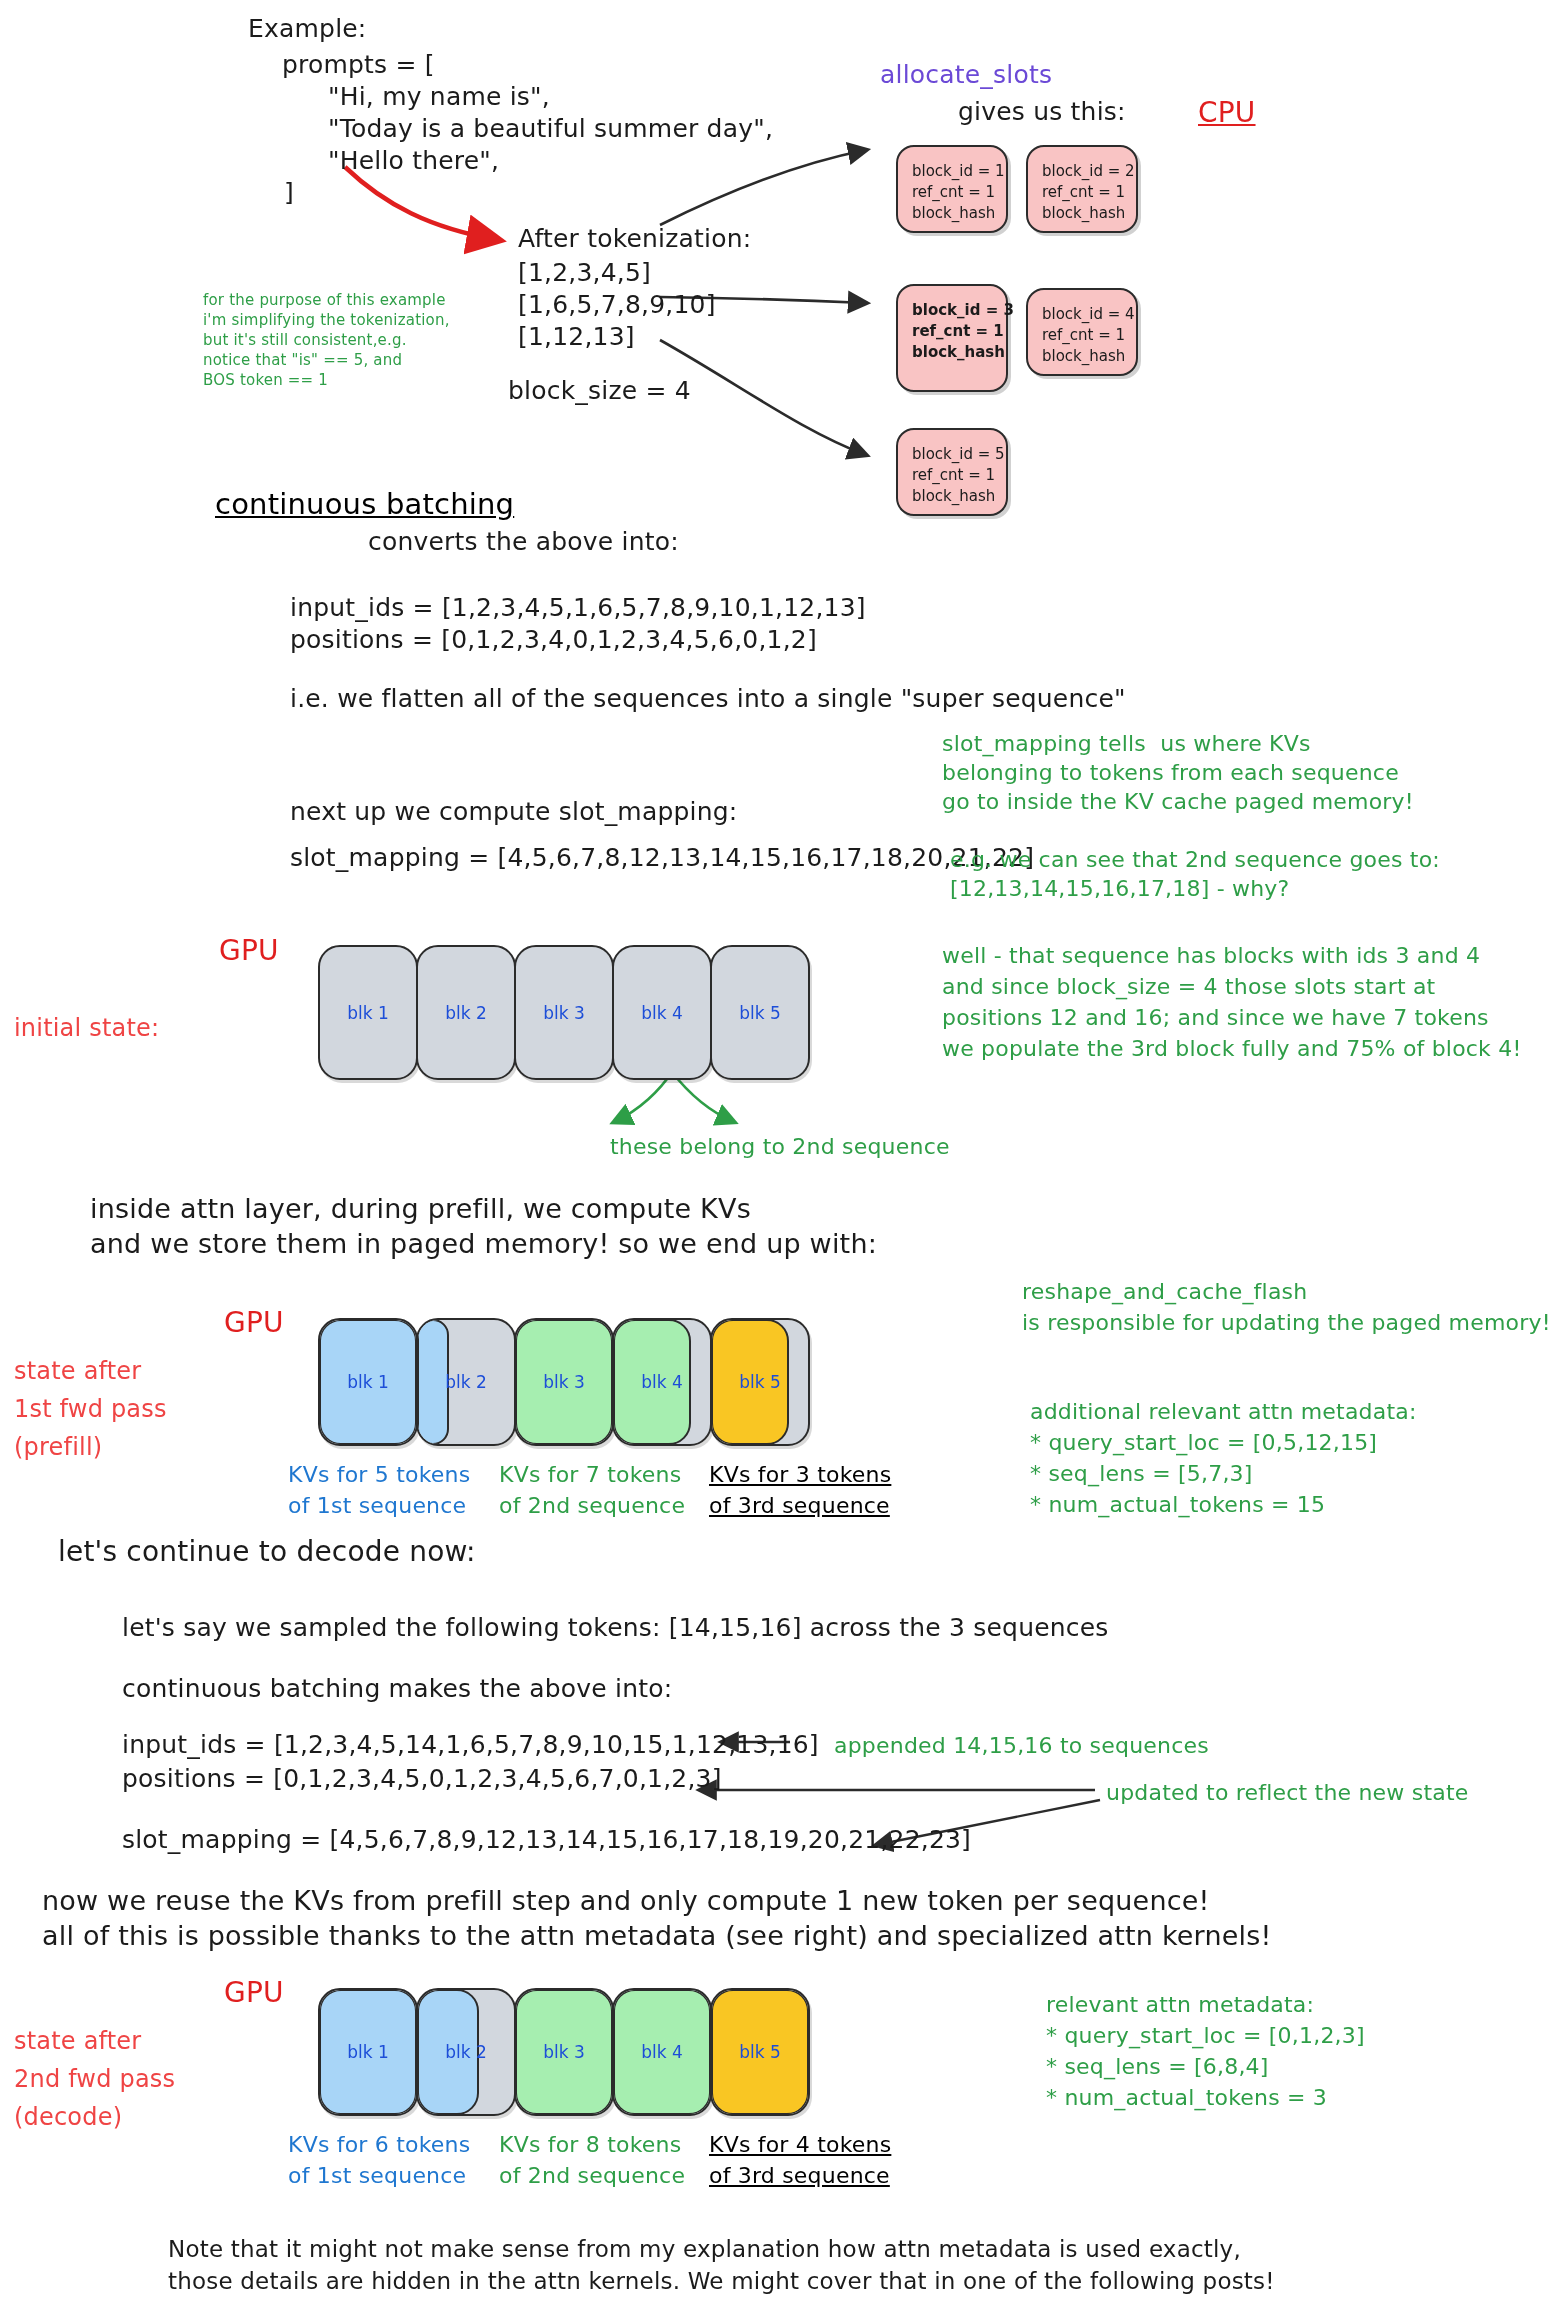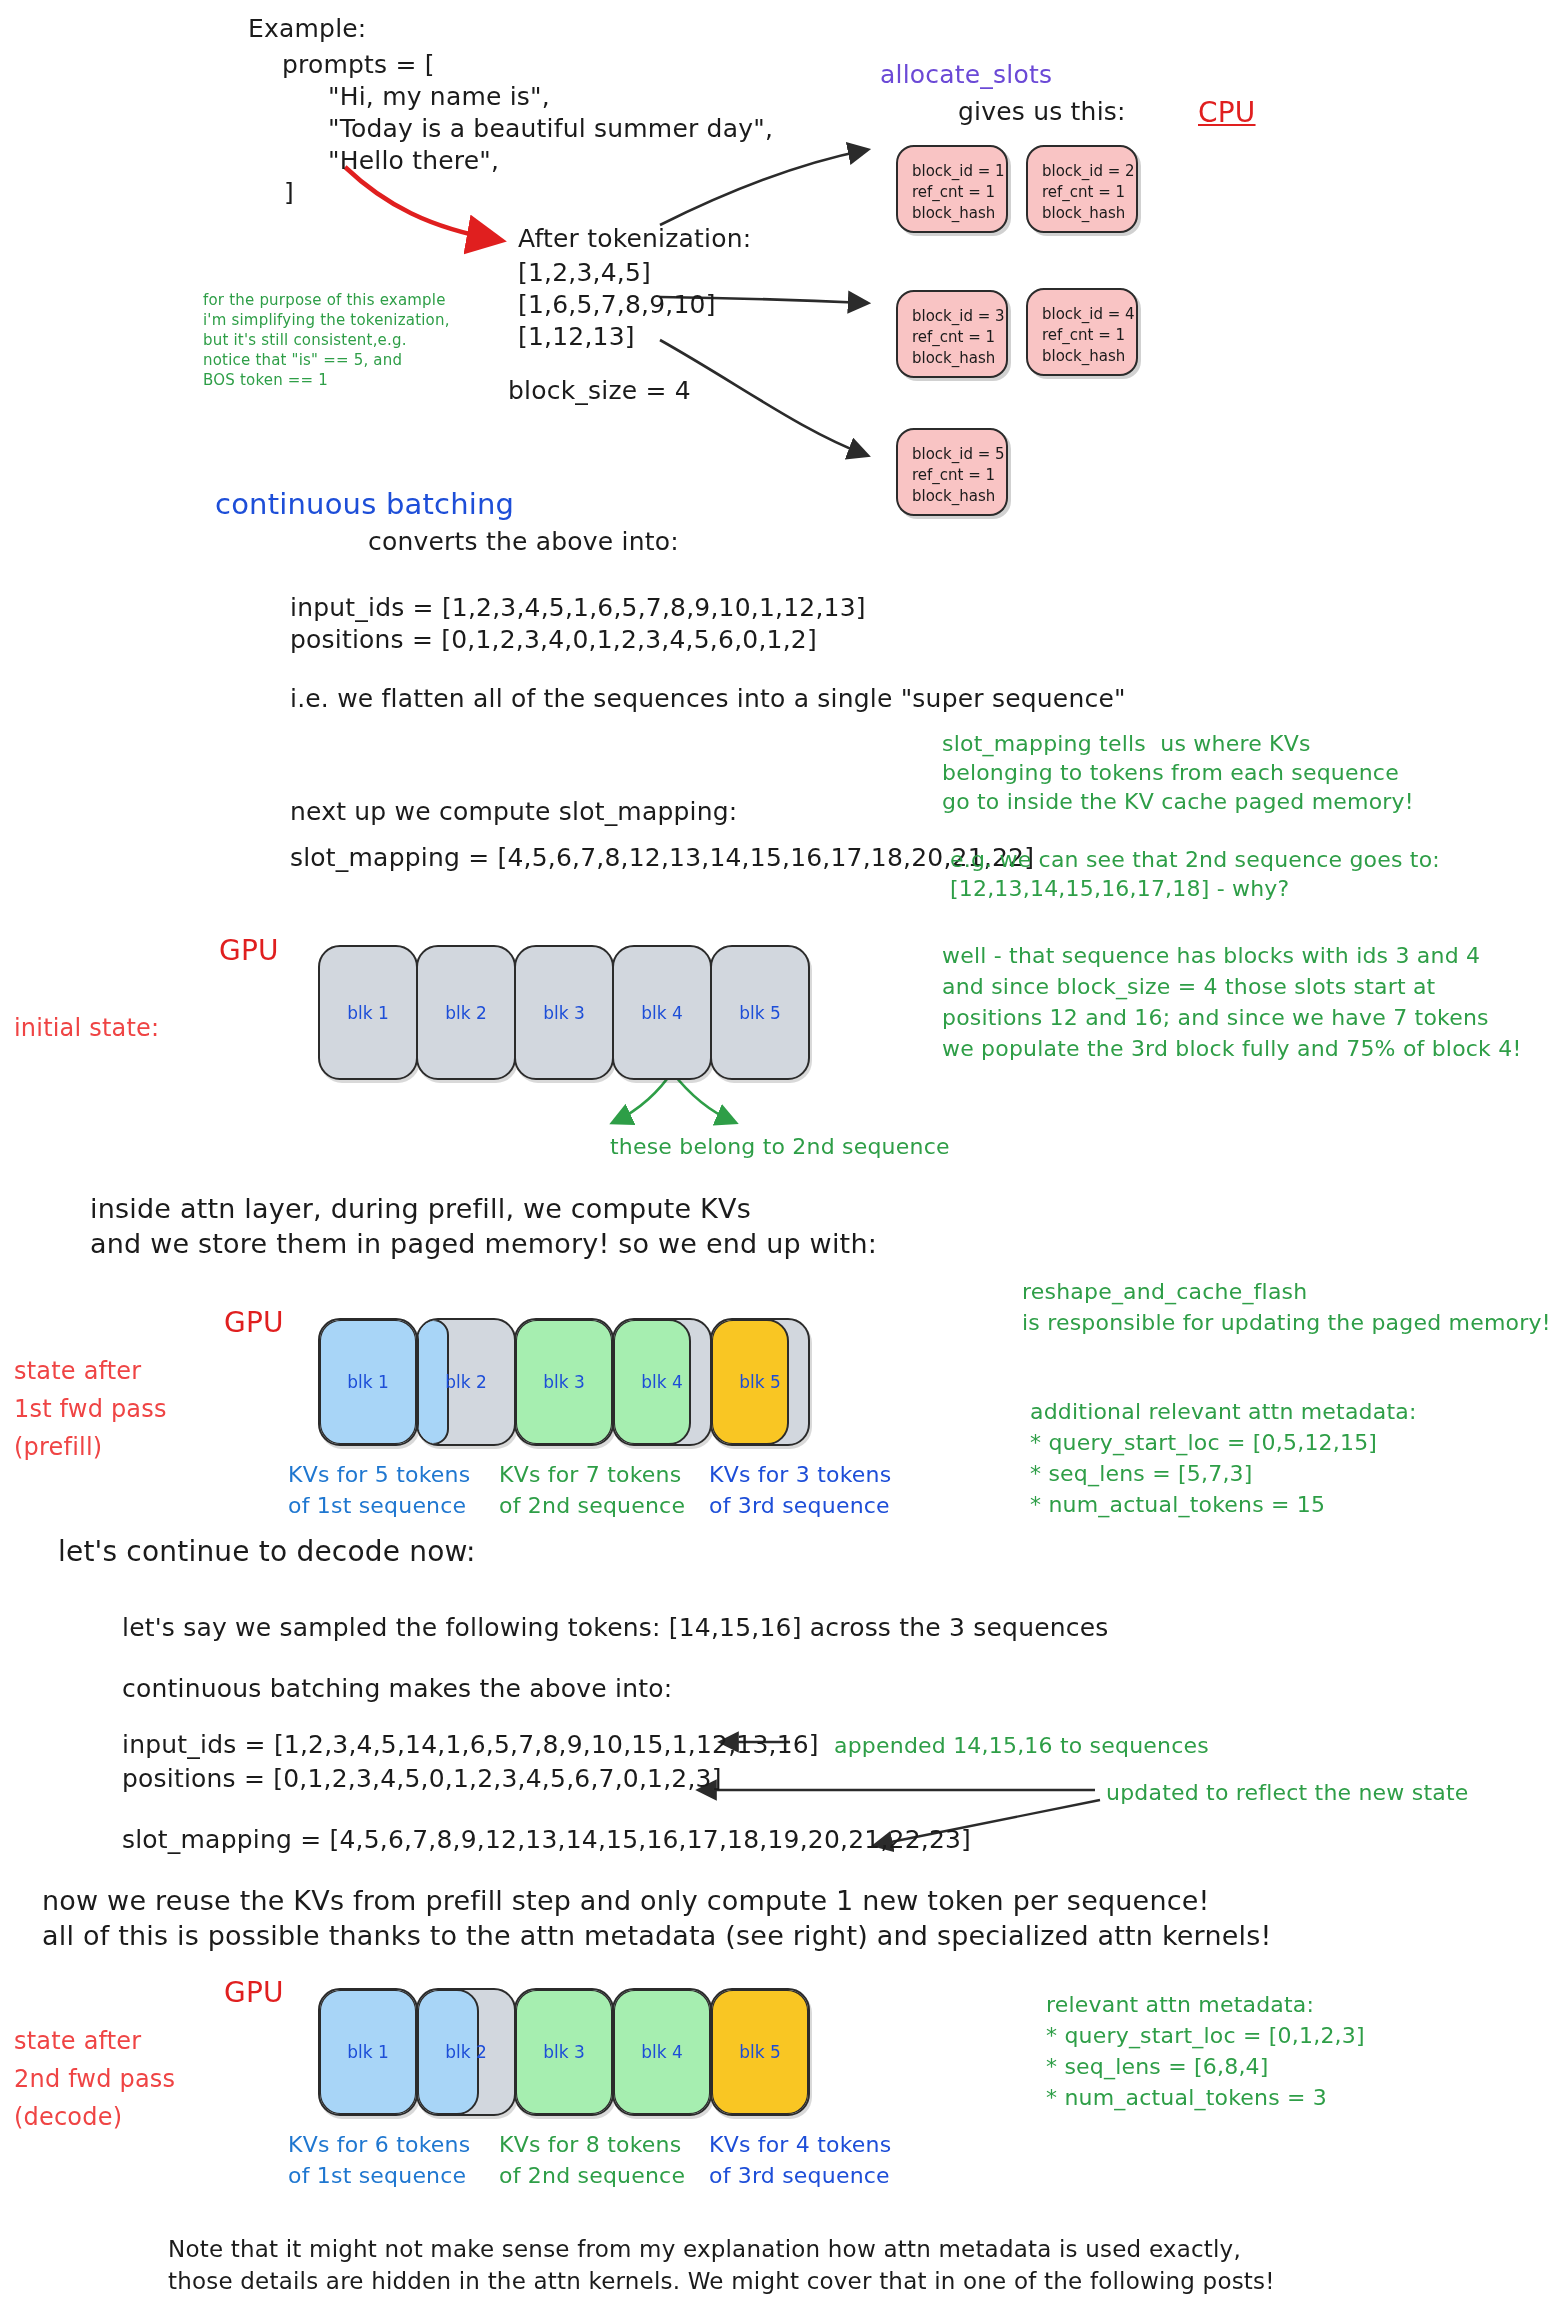--- a/index.html
+++ b/index.html
@@ -8,21 +8,21 @@
     font-family:"DejaVu Sans","Liberation Sans",sans-serif;
     color:#1b1b1b;
     -webkit-font-smoothing:antialiased;
   }
   .abs{position:absolute;white-space:pre;}
   .hand{font-family:"DejaVu Sans","Liberation Sans",sans-serif;letter-spacing:.2px;}
   .blk-text{font-size:25px;line-height:33px;}
   .sm{font-size:22px;line-height:29px;}
   .tiny{font-size:15px;line-height:20px;}
   .green{color:#2e9e47;}
-  .orange{color:#1d4ed8;}
+  .orange{color:#000000;text-decoration:underline;}
   .purple{color:#6b49d6;}
   .blue{color:#1f77d0;}
   .bigred{font-size:28px;color:#e01f1f;}
   .bigorange{font-size:24px;color:#ef4444;line-height:38px;}
 
   
   .cpu-block{
     position:absolute;background:#f9c4c4;border:2.5px solid #2b2b2b;
     border-radius:18px;box-shadow:3px 3px 0 rgba(0,0,0,.18);
     box-sizing:border-box;padding:14px 0 0 14px;
@@ -108,21 +108,21 @@
 <div class="cpu-block" style="left:896px;top:145px;width:112px;height:88px;">
   <div class="ln">block_id = 1</div>
   <div class="ln">ref_cnt = 1</div>
   <div class="ln">block_hash</div>
 </div>
 <div class="cpu-block" style="left:1026px;top:145px;width:112px;height:88px;">
   <div class="ln">block_id = 2</div>
   <div class="ln">ref_cnt = 1</div>
   <div class="ln">block_hash</div>
 </div>
-<div class="cpu-block" style="left:896px;top:290px;width:112px;height:88px;">
+<div class="cpu-block" style="left:896px;top:284px;width:112px;height:108px;font-weight:bold;">
   <div class="ln">block_id = 3</div>
   <div class="ln">ref_cnt = 1</div>
   <div class="ln">block_hash</div>
 </div>
 <div class="cpu-block" style="left:1026px;top:288px;width:112px;height:88px;">
   <div class="ln">block_id = 4</div>
   <div class="ln">ref_cnt = 1</div>
   <div class="ln">block_hash</div>
 </div>
 <div class="cpu-block" style="left:896px;top:428px;width:112px;height:88px;">

